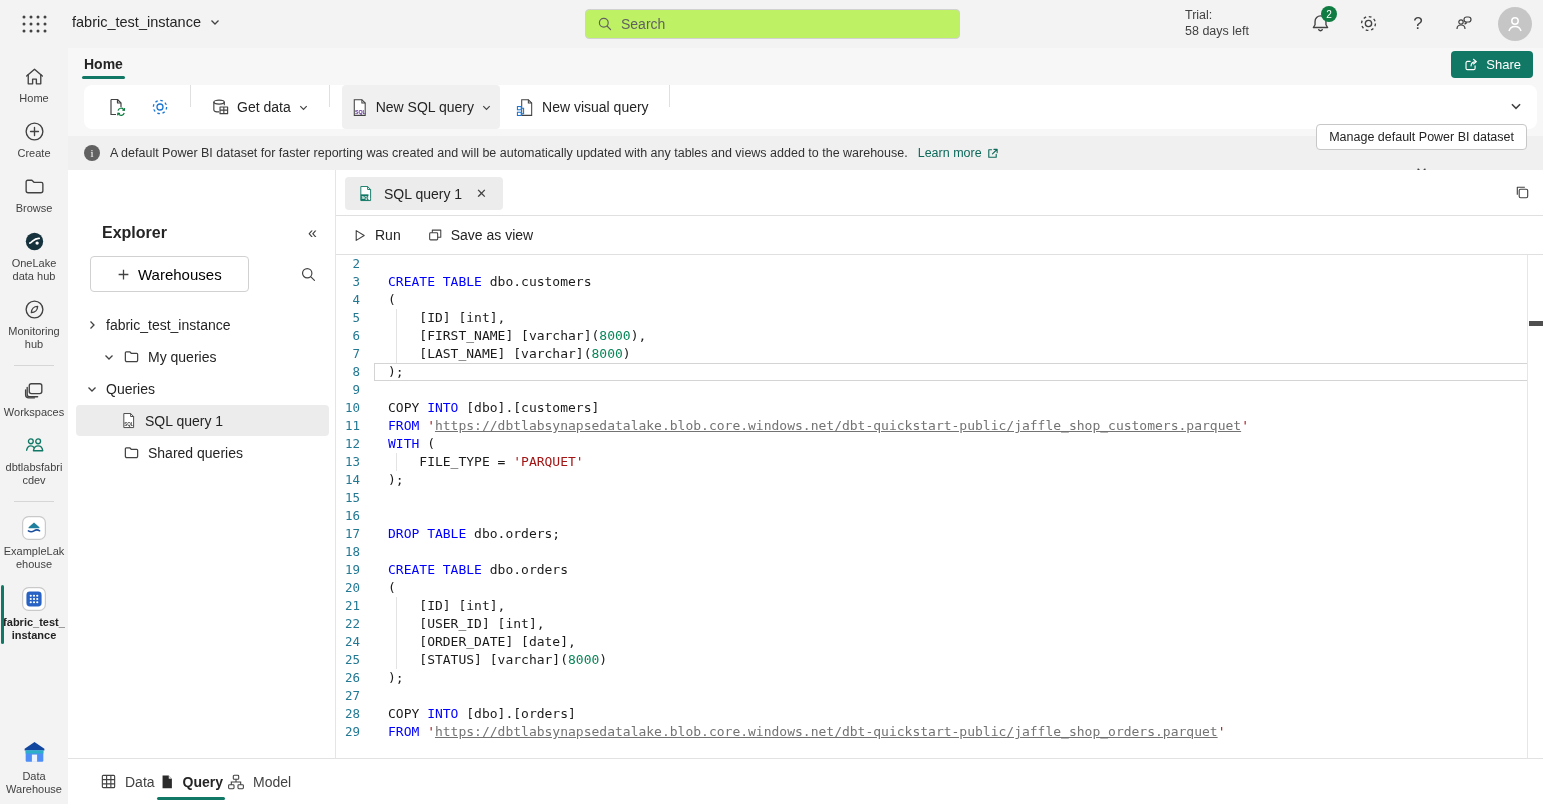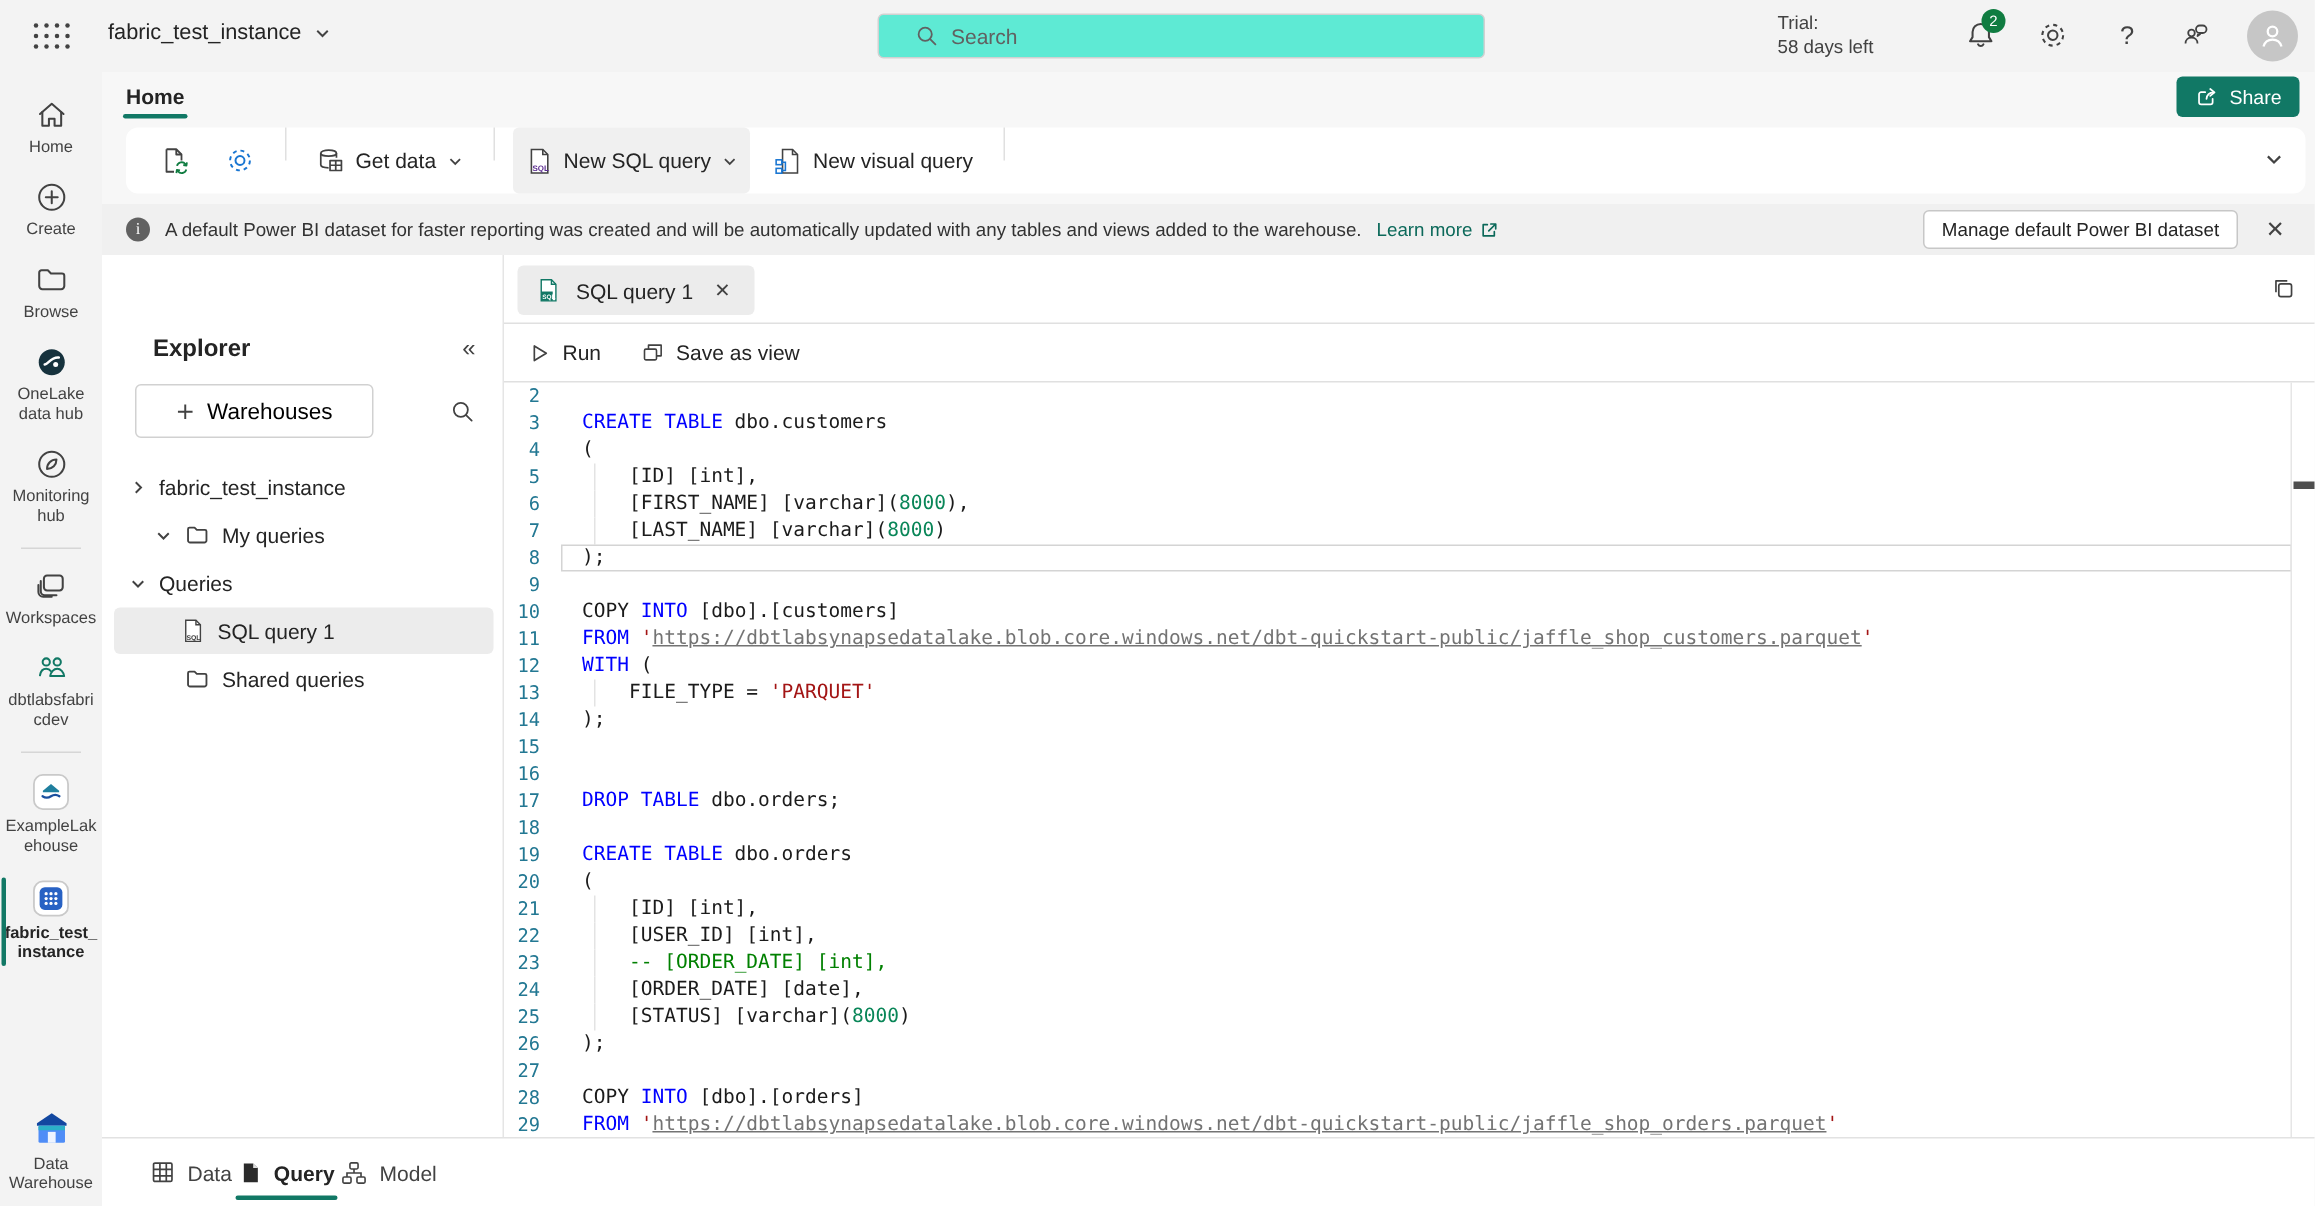--- a/index.html
+++ b/index.html
@@ -4,22 +4,22 @@
 <style>
   * { margin:0; padding:0; box-sizing:border-box; }
   html,body { width:1543px; height:804px; overflow:hidden; background:#f3f3f3;
     font-family:"Liberation Sans", sans-serif; color:#242424; }
   svg { display:block; }
 
   
   #header { position:absolute; left:0; top:0; width:1543px; height:48px; background:#f3f3f3; }
   .waffle { position:absolute; left:20px; top:14px; width:28px; height:20px; cursor:pointer; }
   .ws-name { position:absolute; left:72px; top:14px; font-size:14.5px; display:flex; align-items:center; gap:8px; cursor:pointer; }
-  .searchbox { position:absolute; left:585px; top:9px; width:405px; height:30px; background:#5eead4;
-    border:1px solid #d1d1d1; border-radius:4px; display:flex; align-items:center; padding:0 24px; gap:8px; }
+  .searchbox { position:absolute; left:585px; top:9px; width:375px; height:30px; background:#bef264;
+    border:1px solid #d1d1d1; border-radius:4px; display:flex; align-items:center; padding:0 11px; gap:8px; }
   .searchbox .ph { color:#616161; font-size:14px; }
   .trial { position:absolute; left:1185px; top:7px; width:105px; text-align:left; font-size:12.5px; color:#424242; line-height:16px; }
   .hicon { position:absolute; top:13px; width:22px; height:22px; cursor:pointer; color:#424242; }
   .badge { position:absolute; left:11px; top:-7px; width:16px; height:16px; border-radius:50%;
     background:#107c41; color:#fff; font-size:10px; display:flex; align-items:center; justify-content:center; }
   .help-q { font-size:17px; color:#424242; text-align:center; line-height:22px; }
   .avatar { position:absolute; left:1498px; top:7px; width:34px; height:34px; border-radius:50%; background:#c6c6c6;
     display:flex; align-items:center; justify-content:center; cursor:pointer; }
 
   
@@ -49,21 +49,21 @@
   .tb-divider { width:1px; height:22px; background:#e0e0e0; margin:0 4px; }
   .tb-chevron { position:absolute; right:14px; top:14px; cursor:pointer; }
 
   
   #banner { position:absolute; left:68px; top:136px; width:1475px; height:34px; background:#f0f0f0;
     display:flex; align-items:center; padding:0 16px; gap:10px; }
   .info-ic { width:16px; height:16px; border-radius:50%; background:#616161; color:#fff; font-size:11px;
     font-family:"Liberation Serif", serif; display:flex; align-items:center; justify-content:center; flex:none; }
   .banner-msg { font-size:12.5px; color:#323232; }
   .learn-more { font-size:12.5px; color:#0c695a; display:flex; align-items:center; gap:4px; cursor:pointer; }
-  .banner-right { margin-left:auto; display:flex; align-items:center; gap:14px; }
+  .banner-right { margin-left:auto; display:flex; align-items:center; gap:14px;flex-direction:column; }
   .manage-btn { background:#fff; border:1px solid #c7c7c7; border-radius:4px; height:26px; padding:0 12px;
     font-size:12.5px; color:#242424; cursor:pointer; font-family:"Liberation Sans", sans-serif; }
   .banner-x { font-size:15px; color:#424242; cursor:pointer; padding:0 4px; }
 
   
   #content { position:absolute; left:68px; top:170px; width:1475px; height:588px; background:#fff; }
   #explorer { position:absolute; left:0; top:0; width:268px; height:588px; border-right:1px solid #e5e5e5; background:#fff; }
   .exp-head { display:flex; align-items:center; justify-content:space-between; padding:14px 18px 10px 34px;margin-top:40px; }
   .exp-title { font-size:16px; font-weight:bold; }
   .collapse-ic { font-size:16px; color:#424242; cursor:pointer; }
@@ -500,21 +500,20 @@
         <div class="cl"><span class="ln">13</span><span class="ct"><span class="guide"></span><span class="tk-pl">    FILE_TYPE = </span><span class="tk-str">'PARQUET'</span></span></div>
         <div class="cl"><span class="ln">14</span><span class="ct"><span class="tk-pl">);</span></span></div>
         <div class="cl"><span class="ln">15</span><span class="ct"></span></div>
         <div class="cl"><span class="ln">16</span><span class="ct"></span></div>
         <div class="cl"><span class="ln">17</span><span class="ct"><span class="tk-kw">DROP TABLE</span><span class="tk-pl"> dbo.orders;</span></span></div>
         <div class="cl"><span class="ln">18</span><span class="ct"></span></div>
         <div class="cl"><span class="ln">19</span><span class="ct"><span class="tk-kw">CREATE TABLE</span><span class="tk-pl"> dbo.orders</span></span></div>
         <div class="cl"><span class="ln">20</span><span class="ct"><span class="tk-pl">(</span></span></div>
         <div class="cl"><span class="ln">21</span><span class="ct"><span class="guide"></span><span class="tk-pl">    [ID] [int],</span></span></div>
         <div class="cl"><span class="ln">22</span><span class="ct"><span class="guide"></span><span class="tk-pl">    [USER_ID] [int],</span></span></div>
-        <div class="cl"><span class="ln">23</span><span class="ct"><span class="guide"></span><span class="tk-pl">    </span><span class="tk-com">-- [ORDER_DATE] [int],</span></span></div>
         <div class="cl"><span class="ln">24</span><span class="ct"><span class="guide"></span><span class="tk-pl">    [ORDER_DATE] [date],</span></span></div>
         <div class="cl"><span class="ln">25</span><span class="ct"><span class="guide"></span><span class="tk-pl">    [STATUS] [varchar](</span><span class="tk-num">8000</span><span class="tk-pl">)</span></span></div>
         <div class="cl"><span class="ln">26</span><span class="ct"><span class="tk-pl">);</span></span></div>
         <div class="cl"><span class="ln">27</span><span class="ct"></span></div>
         <div class="cl"><span class="ln">28</span><span class="ct"><span class="tk-pl">COPY </span><span class="tk-kw">INTO</span><span class="tk-pl"> [dbo].[orders]</span></span></div>
         <div class="cl"><span class="ln">29</span><span class="ct"><span class="tk-kw">FROM</span><span class="tk-pl"> </span><span class="tk-str">'</span><span class="tk-lnk">https://dbtlabsynapsedatalake.blob.core.windows.net/dbt-quickstart-public/jaffle_shop_orders.parquet</span><span class="tk-str">'</span></span></div>
       </div>
     <div class="mini-line"></div>
     <div class="mini-dash" style="top:151px"></div>
   </div>

